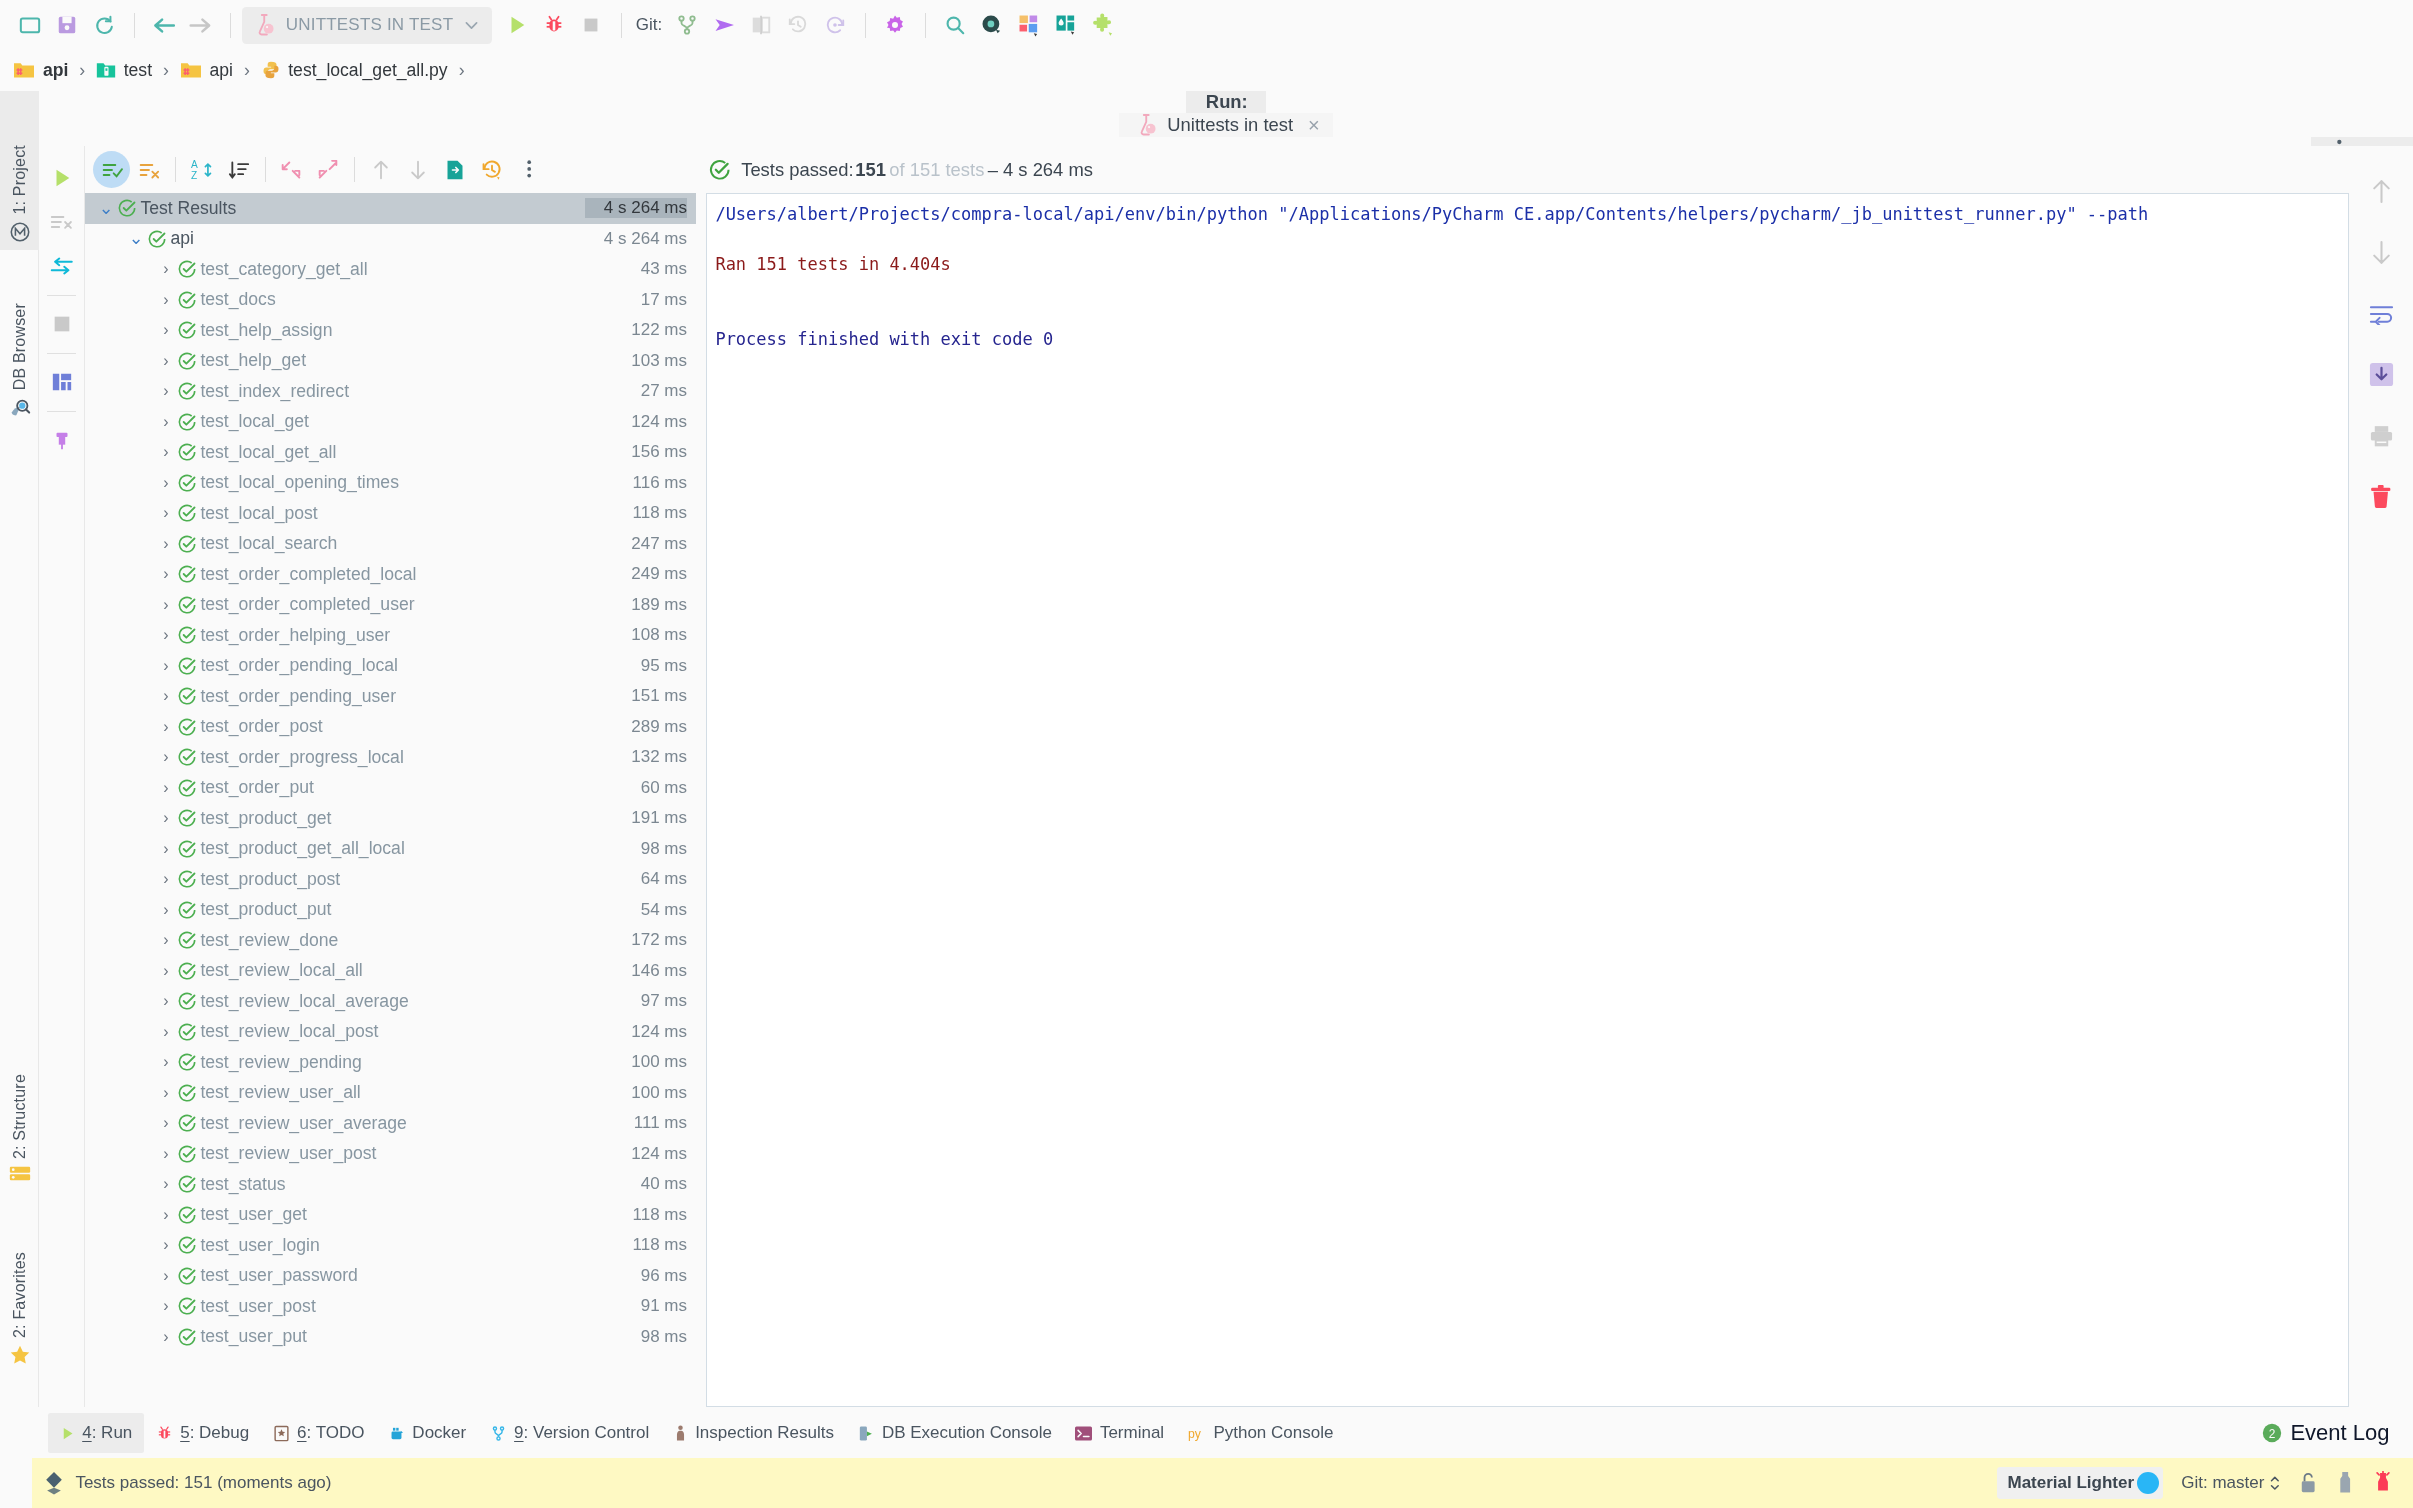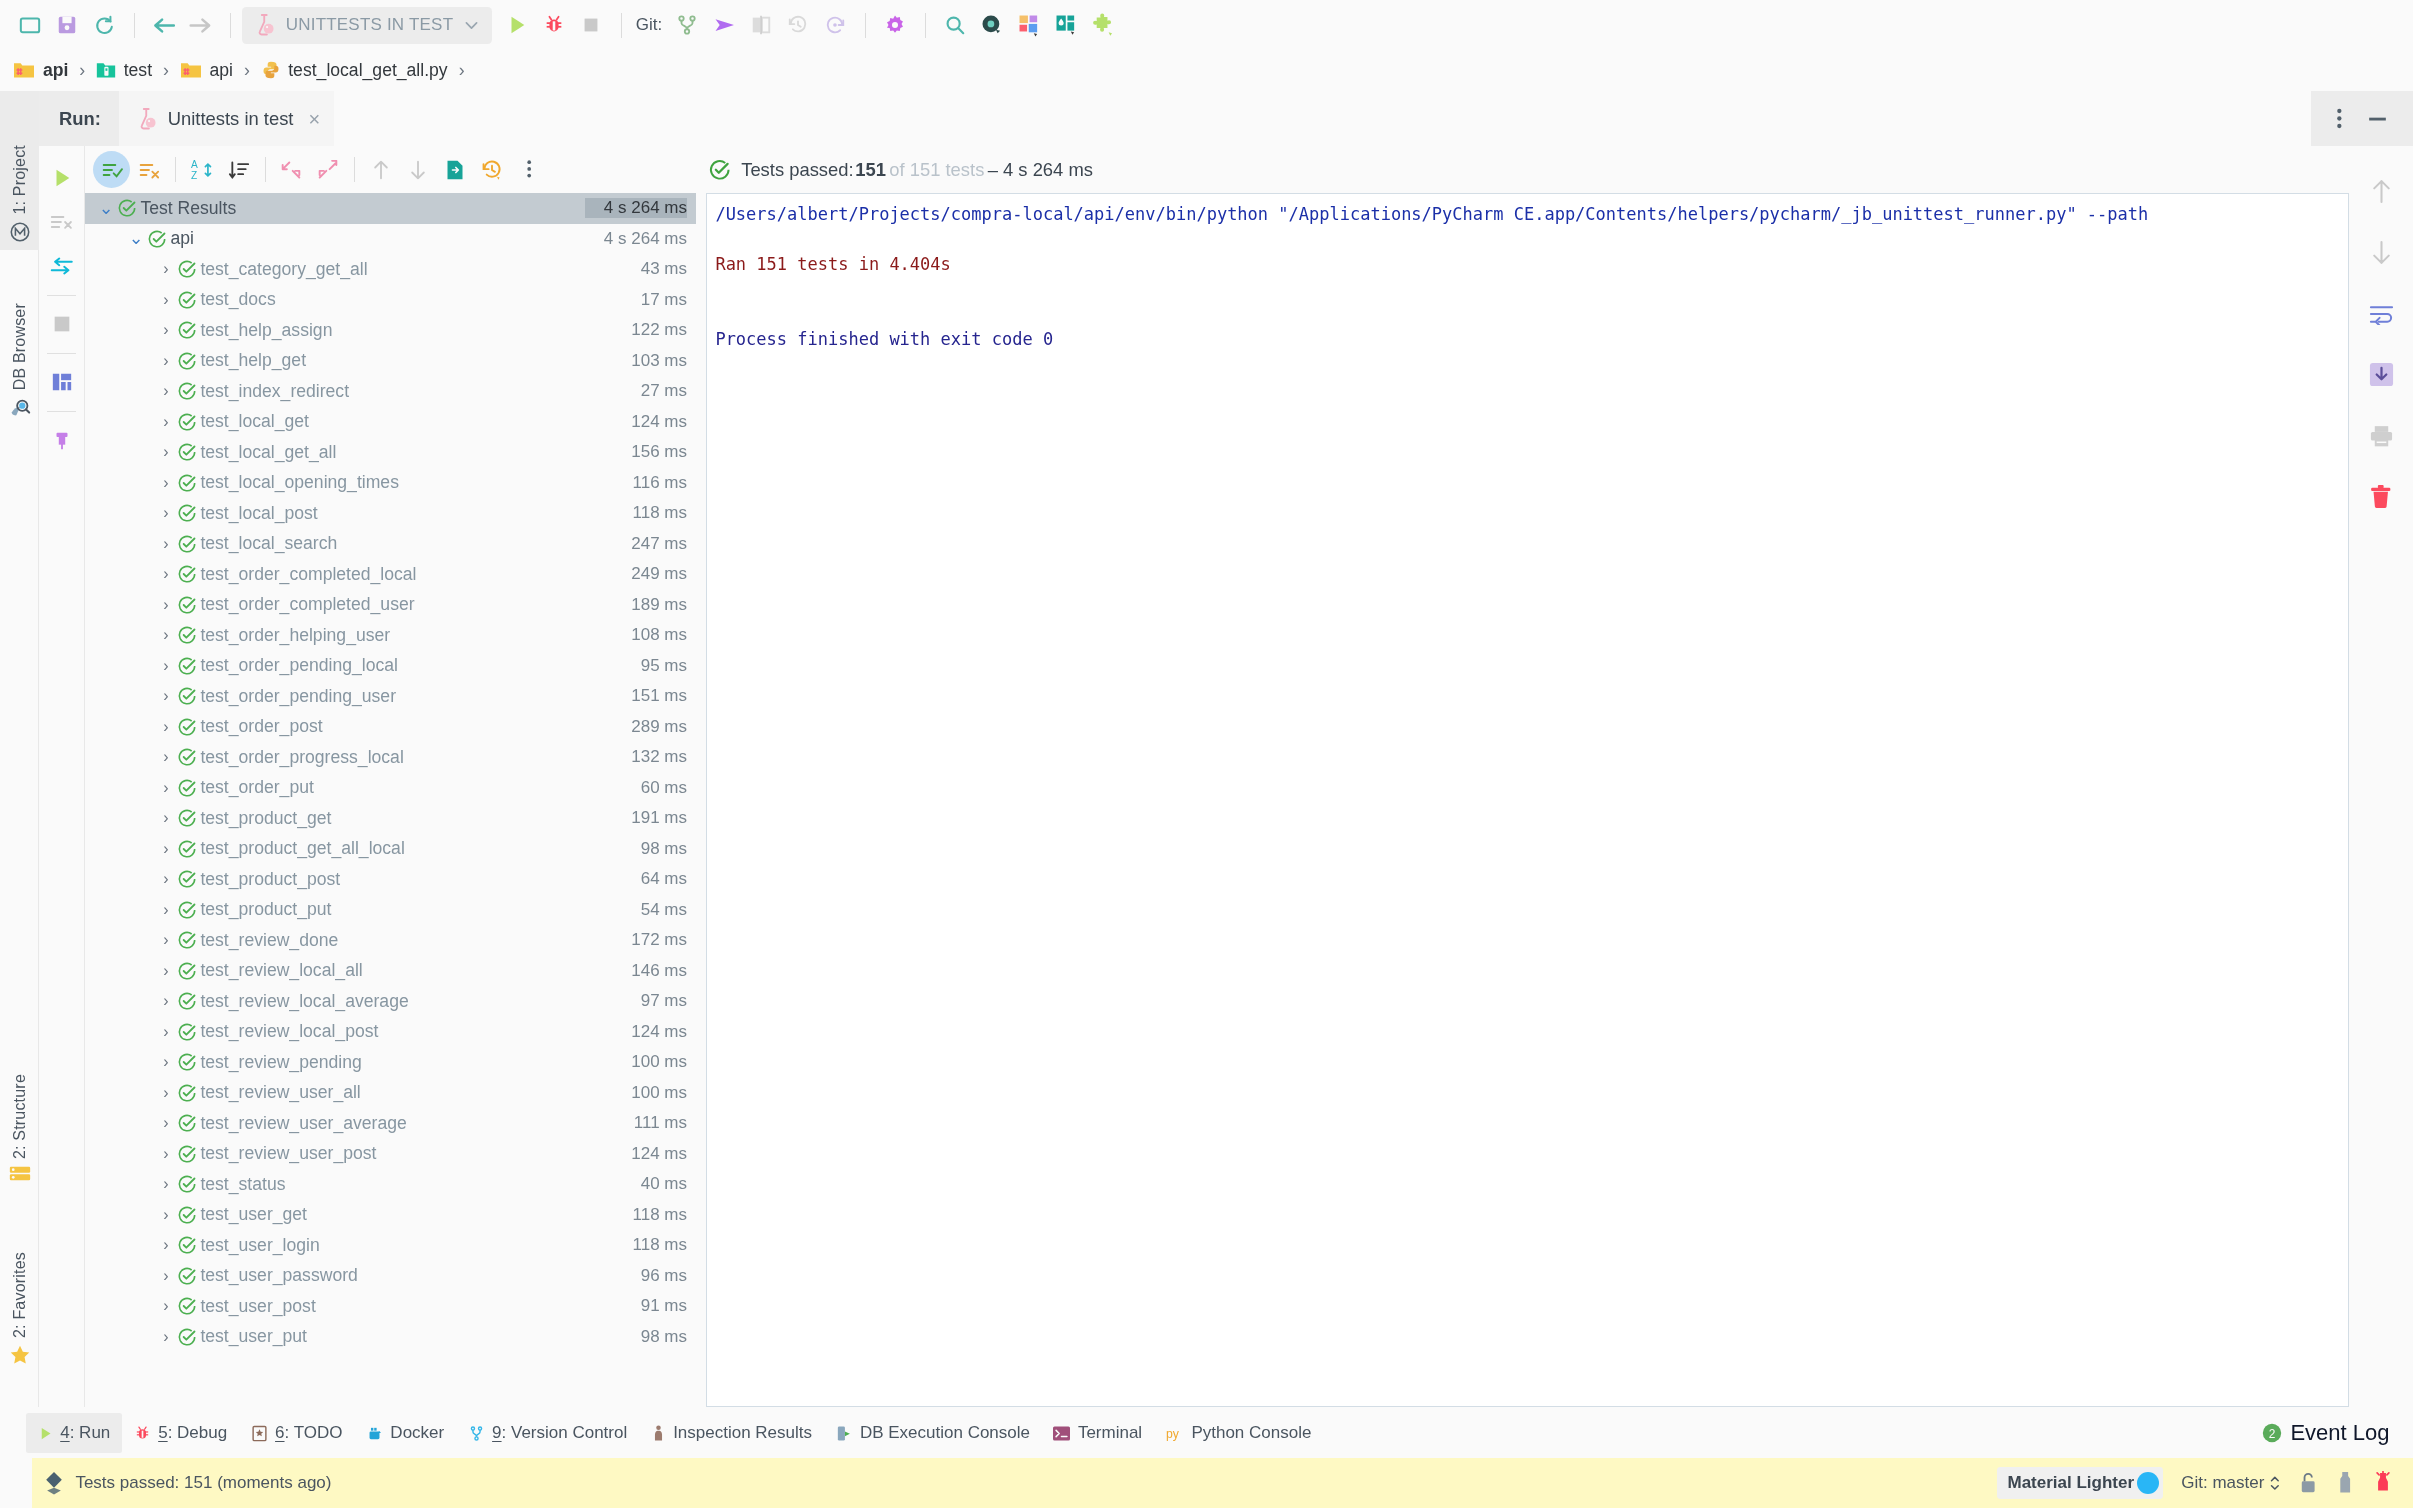--- a/index.html
+++ b/index.html
@@ -55,21 +55,21 @@
   }
   .vtab.active { background: #ebebeb; }
   .vtab-label {
     writing-mode: vertical-rl; transform: rotate(180deg);
     font-size: 16px; color: #4a5560; white-space: nowrap; letter-spacing: 0.2px;
   }
 
   
   .runhdr {
     position: absolute; top: 91px; left: 39px; right: 0; height: 55px;
-    background: #fafafa; display: flex; align-items: center;
+    background: #fafafa; display: flex; align-items: center; flex-direction: column;
   }
   .runhdr-title {
     font-size: 18.4px; color: #3c4650; font-weight: bold; padding: 0 18.4px 0 20px;
     background: #ececec; height: 55px; display: flex; align-items: center;
   }
   .run-tab {
     display: flex; align-items: center; gap: 10px; height: 55px;
     padding: 0 13.4px 0 15px; background: #f5f5f5;
   }
   .run-tab-label { font-size: 18.4px; color: #3c4650; white-space: nowrap; }
@@ -150,21 +150,21 @@
   .rstrip {
     position: absolute; top: 146px; right: 0; width: 64px; bottom: 101px;
     background: #fafafa; display: flex; flex-direction: column; align-items: center;
     padding-top: 23.5px; gap: 17px;
   }
   .rs-btn { width: 44px; height: 44px; display: flex; align-items: center; justify-content: center; }
 
   
   .bottombar {
     position: absolute; left: 0; right: 0; bottom: 50px; height: 50px;
-    background: #fafafa; display: flex; align-items: center; padding-left: 26px;
+    background: #fafafa; display: flex; align-items: center; padding-left: 48px;
   }
   .btab {
     display: flex; align-items: center; gap: 7.5px; height: 40px; padding: 0 11.7px;
     font-size: 17px; color: #4a5560; white-space: nowrap; border-radius: 2.5px;
   }
   .btab.active { background: #ececec; }
   .btab u { text-underline-offset: 2.5px; }
   .btab-right { margin-left: auto; display: flex; align-items: center; gap: 7.5px; padding-right: 23.5px; }
 
   

